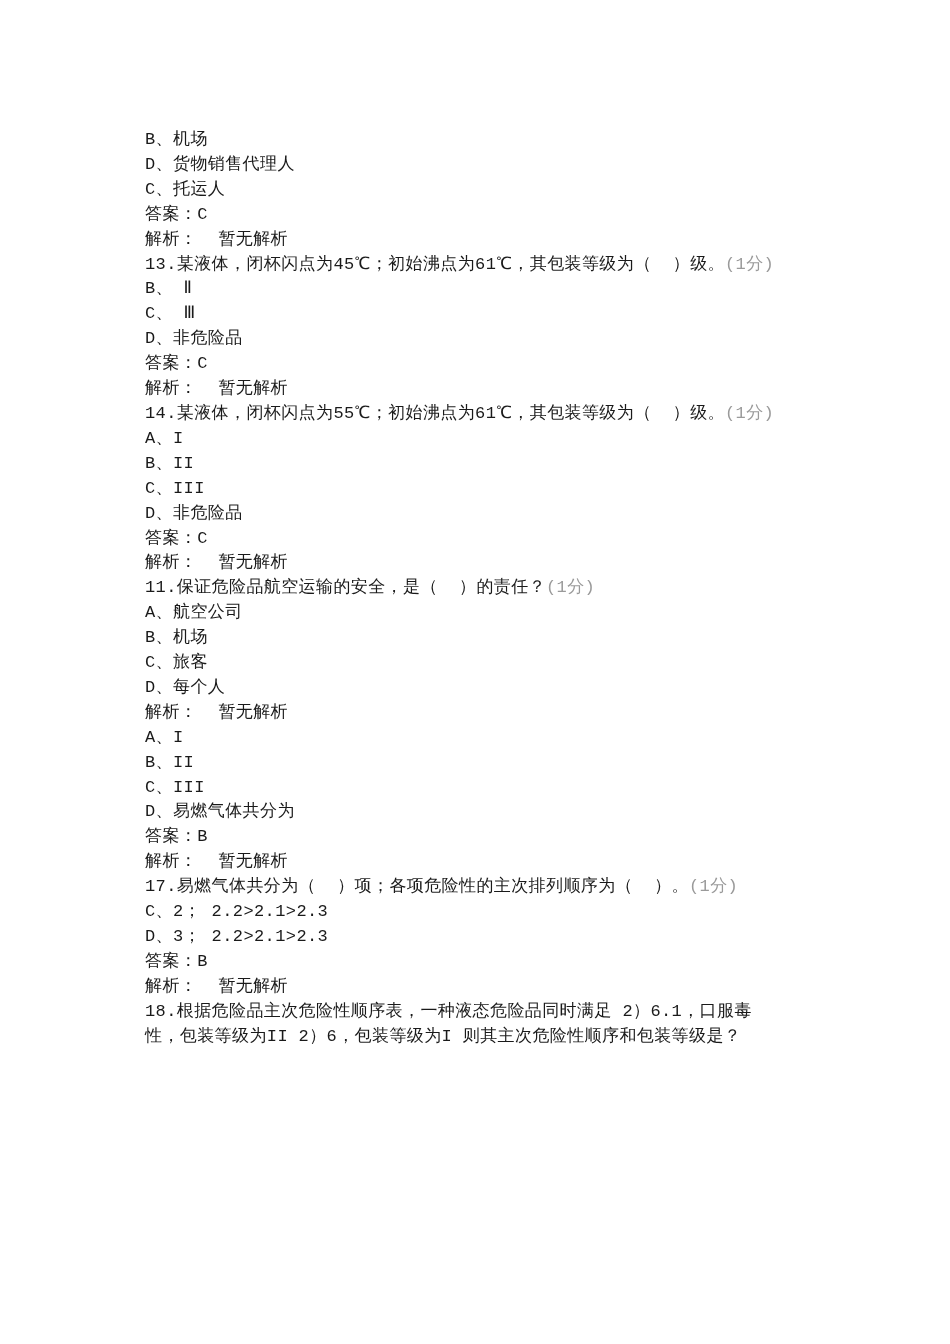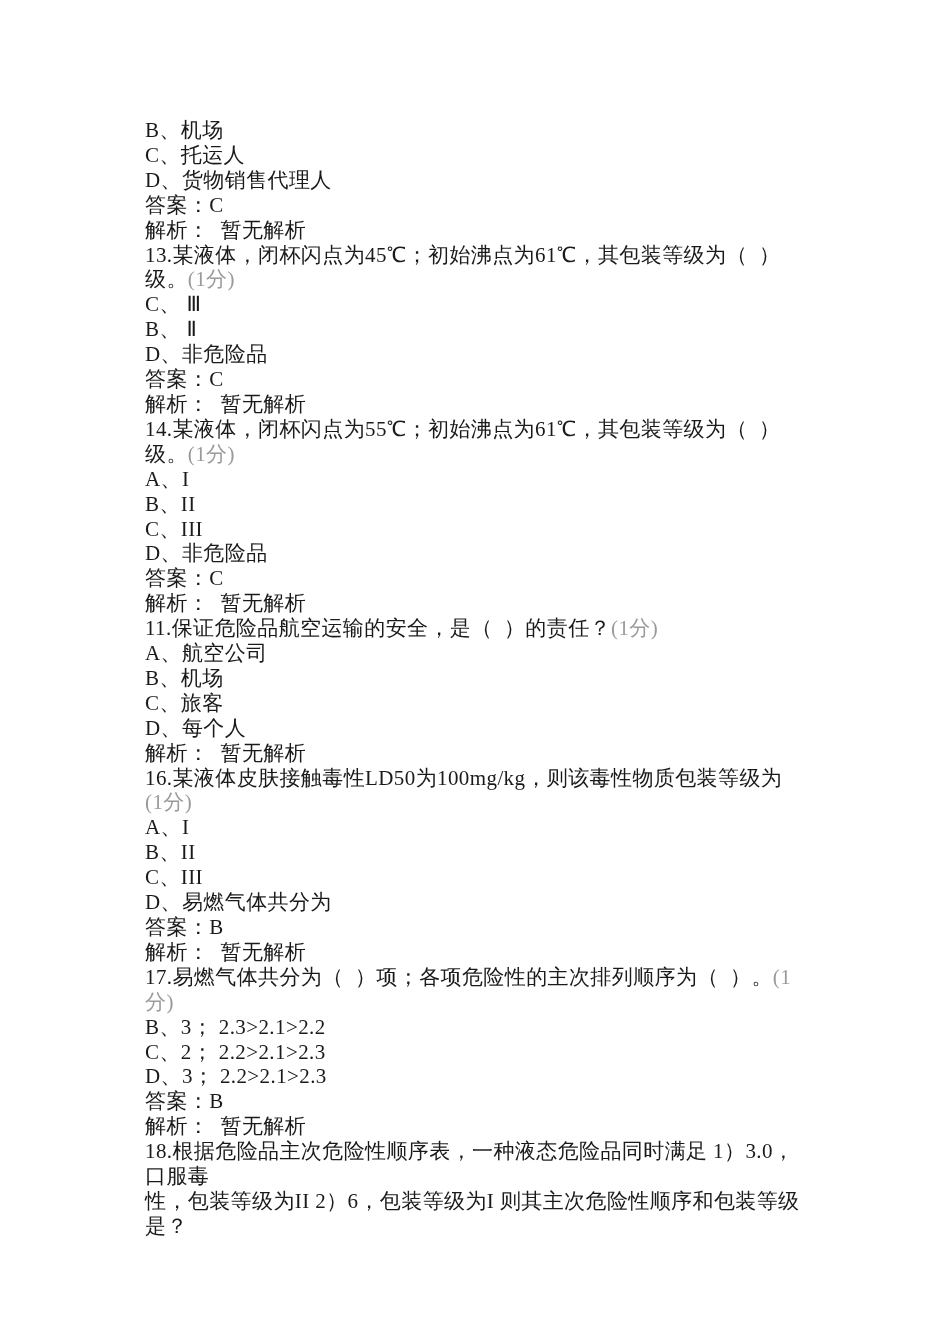--- a/index.html
+++ b/index.html
@@ -9,24 +9,24 @@
     }
     body {
       width: 950px;
       height: 1344px;
       position: relative;
       overflow: hidden;
     }
     .page {
       position: absolute;
       left: 145px;
-      top: 118px;
+      top: 128px;
       width: 655px;
-      font-family: Liberation Serif, serif;
-      font-size: 21px;
+      font-family: Liberation Mono, monospace;
+      font-size: 17px;
       line-height: 24.9px;
       color: #1a1a1a;
       letter-spacing: 0.4px;
     }
     .line {
       display: block;
       white-space: pre-wrap;
       word-break: break-all;
     }
     .score {
@@ -36,29 +36,29 @@
     .option { }
     .answer { }
     .analysis { }
   </style>
 </head>
 <body>
 
 <div class="page">
 
   <span class="line option">B、机场</span>
+  <span class="line option">D、货物销售代理人</span>
   <span class="line option">C、托运人</span>
-  <span class="line option">D、货物销售代理人</span>
   <span class="line answer">答案：C</span>
   <span class="line analysis">解析：  暂无解析</span>
 
   <div>
     <span class="line question"><span>13.某液体，闭杯闪点为45℃；初始沸点为61℃，其包装等级为（  ）级。</span><span class="score">(1分)</span></span>
+    <span class="line option">B、 Ⅱ</span>
     <span class="line option">C、 Ⅲ</span>
-    <span class="line option">B、 Ⅱ</span>
     <span class="line option">D、非危险品</span>
     <span class="line answer">答案：C</span>
     <span class="line analysis">解析：  暂无解析</span>
   </div>
 
   <div>
     <span class="line question"><span>14.某液体，闭杯闪点为55℃；初始沸点为61℃，其包装等级为（  ）级。</span><span class="score">(1分)</span></span>
     <span class="line option">A、I</span>
     <span class="line option">B、II</span>
     <span class="line option">C、III</span>
@@ -70,36 +70,34 @@
   <div>
     <span class="line question"><span>11.保证危险品航空运输的安全，是（  ）的责任？</span><span class="score">(1分)</span></span>
     <span class="line option">A、航空公司</span>
     <span class="line option">B、机场</span>
     <span class="line option">C、旅客</span>
     <span class="line option">D、每个人</span>
     <span class="line analysis">解析：  暂无解析</span>
   </div>
 
   <div>
-    <span class="line question"><span>16.某液体皮肤接触毒性LD50为100mg/kg，则该毒性物质包装等级为</span><span class="score">(1分)</span></span>
     <span class="line option">A、I</span>
     <span class="line option">B、II</span>
     <span class="line option">C、III</span>
     <span class="line option">D、易燃气体共分为</span>
     <span class="line answer">答案：B</span>
     <span class="line analysis">解析：  暂无解析</span>
   </div>
 
   <div>
     <span class="line question"><span>17.易燃气体共分为（  ）项；各项危险性的主次排列顺序为（  ）。</span><span class="score">(1分)</span></span>
-    <span class="line option">B、3； 2.3&gt;2.1&gt;2.2</span>
     <span class="line option">C、2； 2.2&gt;2.1&gt;2.3</span>
     <span class="line option">D、3； 2.2&gt;2.1&gt;2.3</span>
     <span class="line answer">答案：B</span>
     <span class="line analysis">解析：  暂无解析</span>
   </div>
 
   <div>
-    <span class="line question">18.根据危险品主次危险性顺序表，一种液态危险品同时满足 1）3.0，口服毒</span>
+    <span class="line question">18.根据危险品主次危险性顺序表，一种液态危险品同时满足 2）6.1，口服毒</span>
     <span class="line question">性，包装等级为II 2）6，包装等级为I 则其主次危险性顺序和包装等级是？</span>
   </div>
 
 </div>
 
 </body></html>

